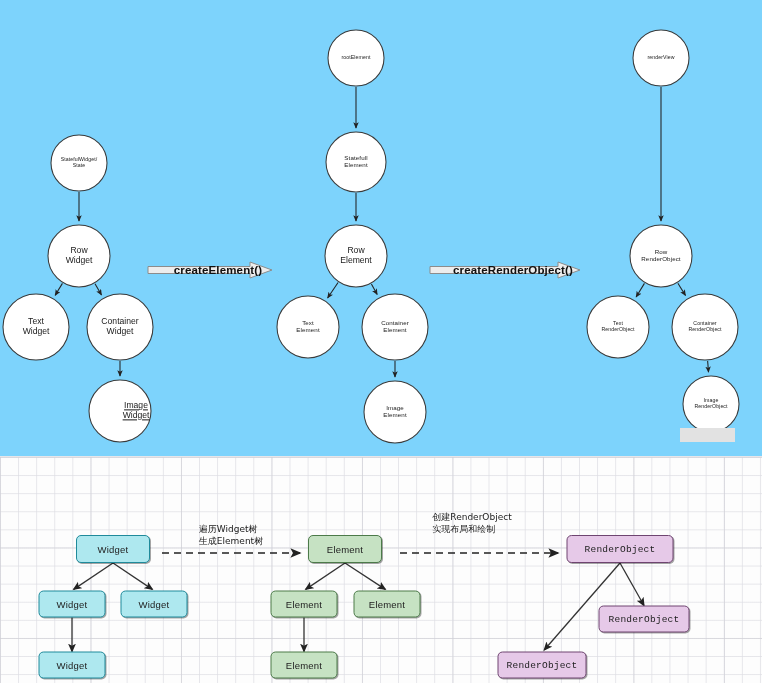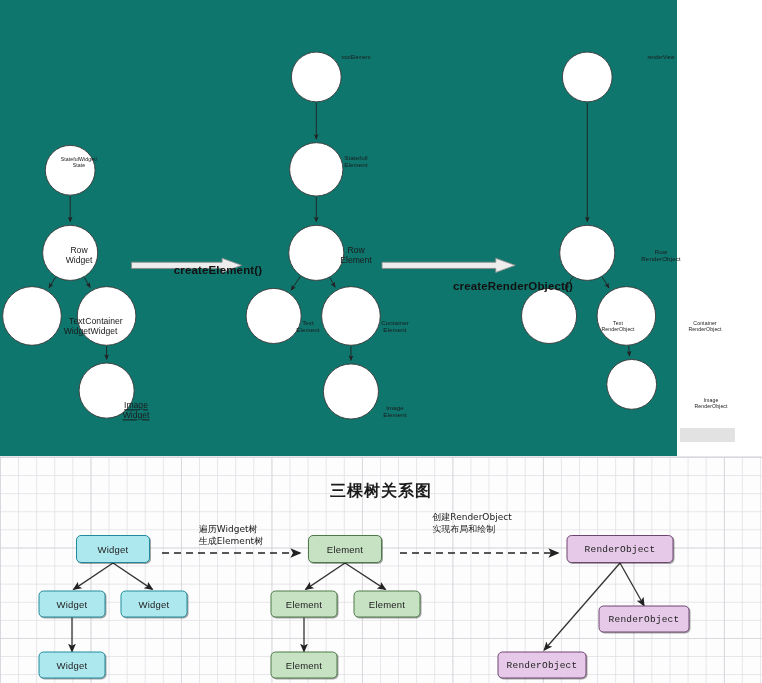--- a/index.html
+++ b/index.html
@@ -8,22 +8,22 @@
     width:762px;height:683px;
     background:#ffffff;
     font-family:"Liberation Sans","DejaVu Sans",sans-serif;
     overflow:hidden;
     position:relative;
   }
   #root{position:relative;width:762px;height:683px;}
 
   
   .panel-top{
-    position:absolute;left:0;top:0;width:677px;height:456px;
-    background:#0f766e;
+    position:absolute;left:0;top:0;width:762px;height:456px;
+    background:#7dd3fc;
   }
   .svg-layer{position:absolute;left:0;top:0;width:100%;height:100%;}
 
   .node-label{
     position:absolute;
     text-align:center;
     color:#1a1a1a;
     line-height:1.12;
     pointer-events:none;
     white-space:pre-line;
@@ -138,23 +138,23 @@
       <g id="flow-arrows">
           <polygon points="148,266.5 250,266.5 250,262 272,270 250,278 250,273.5 148,273.5" fill="#ededed" stroke="#8c8c8c" stroke-width="1"></polygon>
           <polygon points="430,266.5 558,266.5 558,262 580,270 558,278 558,273.5 430,273.5" fill="#ededed" stroke="#8c8c8c" stroke-width="1"></polygon>
         </g>
     </svg>
     <div id="top-labels">
         <div class="node-label lbl-xs" style="left: 79px; top: 163px;">StatefulWidget/
 State</div>
         <div class="node-label lbl-md" style="left: 79px; top: 256px;">Row
 Widget</div>
-        <div class="node-label lbl-md" style="left: 36px; top: 327px; margin-left: 41px;">Text
-Widget</div>
-        <div class="node-label lbl-md" style="left: 104px; top: 327px;">Container
+        <div class="node-label lbl-md" style="left: 36px; top: 327px;">Text
+Widget</div>
+        <div class="node-label lbl-md" style="left: 120px; top: 327px;">Container
 Widget</div>
         <div class="node-label lbl-md" style="left: 136px; top: 411px; text-decoration: underline;">Image
 Widget</div>
         <div class="node-label lbl-xs" style="left: 356px; top: 58px;">rootElement</div>
         <div class="node-label lbl-sm" style="left: 356px; top: 162px;">Statefull
 Element</div>
         <div class="node-label lbl-md" style="left: 356px; top: 256px;">Row
 Element</div>
         <div class="node-label lbl-sm" style="left: 308px; top: 327px;">Text
 Element</div>
@@ -167,29 +167,28 @@
 RenderObject</div>
         <div class="node-label lbl-xs" style="left: 618px; top: 327px;">Text
 RenderObject</div>
         <div class="node-label lbl-xs" style="left: 705px; top: 327px;">Container
 RenderObject</div>
         <div class="node-label lbl-xs" style="left: 711px; top: 404px;">Image
 RenderObject</div>
       </div>
     <div id="flow-labels">
         <div class="flow-label" style="left: 218px; top: 270px;">createElement()</div>
-        <div class="flow-label" style="left: 513px; top: 270px; margin-top: 16px;">createRenderObject()</div>
+        <div class="flow-label" style="left: 513px; top: 270px;">createRenderObject()</div>
       </div>
     <div id="redaction-holder">
         <div class="redaction" style="left: 680px; top: 428px; width: 55px; height: 14px;"></div>
       </div>
   </div>
 
   <div class="panel-bottom">
-    <div class="bottom-title">三棵树关系图</div>
     <svg class="svg-layer" id="bottom-svg" viewBox="0 0 762 227">
       <defs>
         <marker id="arrowhead2" markerWidth="8" markerHeight="8" refX="6" refY="3" orient="auto">
           <path d="M0,0 L7,3 L0,6 L1.6,3 Z" fill="#222"></path>
         </marker>
       </defs>
       <g id="bottom-edges">
           <line x1="113" y1="106" x2="73.675" y2="132.3859295629257" stroke="#333" stroke-width="1.3" marker-end="url(#arrowhead2)"></line>
           <line x1="113" y1="106" x2="152.33902225745285" y2="132.3859295629257" stroke="#333" stroke-width="1.3" marker-end="url(#arrowhead2)"></line>
           <line x1="72" y1="160.5" x2="72" y2="194.5" stroke="#333" stroke-width="1.3" marker-end="url(#arrowhead2)"></line>

